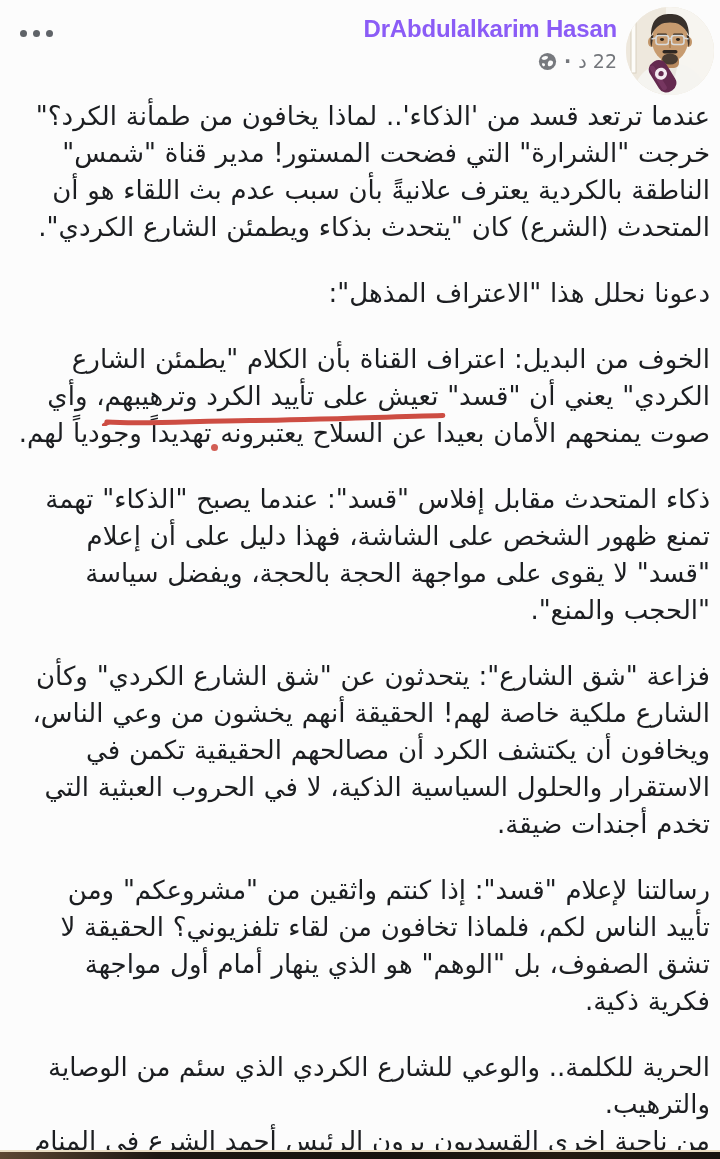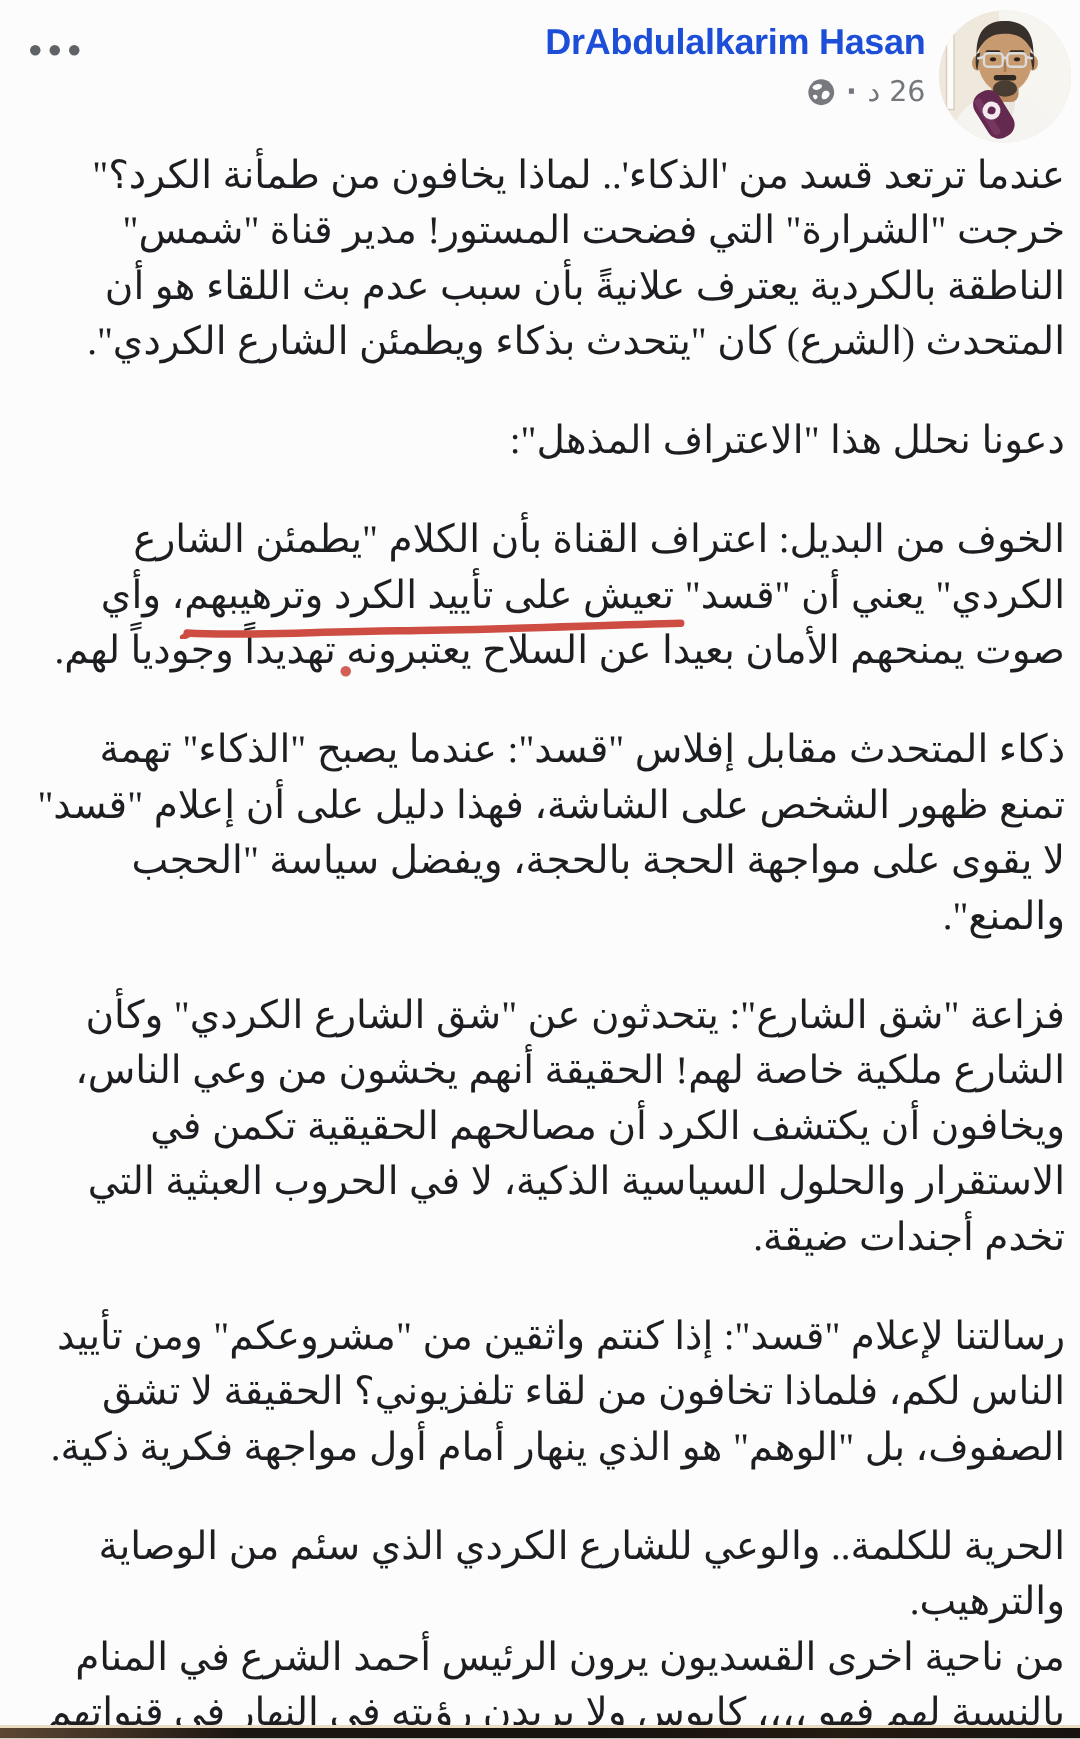--- a/index.html
+++ b/index.html
@@ -39,21 +39,21 @@
     position:absolute;
     top:15px;
     right:103px;
     text-align:right;
   }
   .author-name{
     font-family:"Liberation Sans","DejaVu Sans",sans-serif;
     font-weight:700;
     font-size:24px;
     line-height:28px;
-    color:#1d4ed8;
+    color:#8b5cf6;
     letter-spacing:-0.2px;
     cursor:pointer;
   }
   .meta-row{
     margin-top:7px;
     direction:rtl;
     display:flex;
     align-items:center;
     justify-content:flex-start;
     gap:7px;
@@ -85,21 +85,20 @@
     text-align:right;
     padding:2px 10px 0 16px;
     font-size:26px;
     line-height:37px;
     color:var(--text);
   }
   .para{
     margin:0 0 29px 0;
     white-space:pre-line;
     word-spacing:0.5px;
-    font-family:Liberation Serif, serif;
   }
   .marked{
     position:relative;
     display:inline-block;
   }
   .hand-underline{
     position:absolute;
     left:-4px;
     right:-8px;
     bottom:-11px;
@@ -134,21 +133,21 @@
 
   <button class="more-options" aria-label="options">
     <span class="dot"></span>
     <span class="dot"></span>
     <span class="dot"></span>
   </button>
 
   <div class="header-text">
     <div class="author-name">DrAbdulalkarim Hasan</div>
     <div class="meta-row">
-      <span>26 د</span>
+      <span>22 د</span>
       <span class="meta-sep">·</span>
       <span class="globe">
         <svg viewBox="0 0 19 19" width="19" height="19">
           <circle cx="9.5" cy="9.5" r="8.6" fill="#77797e"></circle>
           <path d="M3.5,6.2 C5.2,4 8,3.4 9.8,4.6 C10.6,5.8 9,7.4 7.2,7.8 C5.4,8.2 4,7.6 3.5,6.2 Z" fill="#fcfcfc"></path>
           <path d="M11.6,8.6 C13.8,8 15.5,9.2 15,11.2 C14.4,13.4 12,14.8 10.4,14 C9.2,13 9.8,9.4 11.6,8.6 Z" fill="#fcfcfc"></path>
           <path d="M4,11.5 C5.2,10.8 6.8,11.2 7,12.4 C7.2,13.6 6,14.6 5.2,14.2 C4.4,13.6 3.8,12.4 4,11.5 Z" fill="#fcfcfc"></path>
         </svg>
       </span>
     </div>

